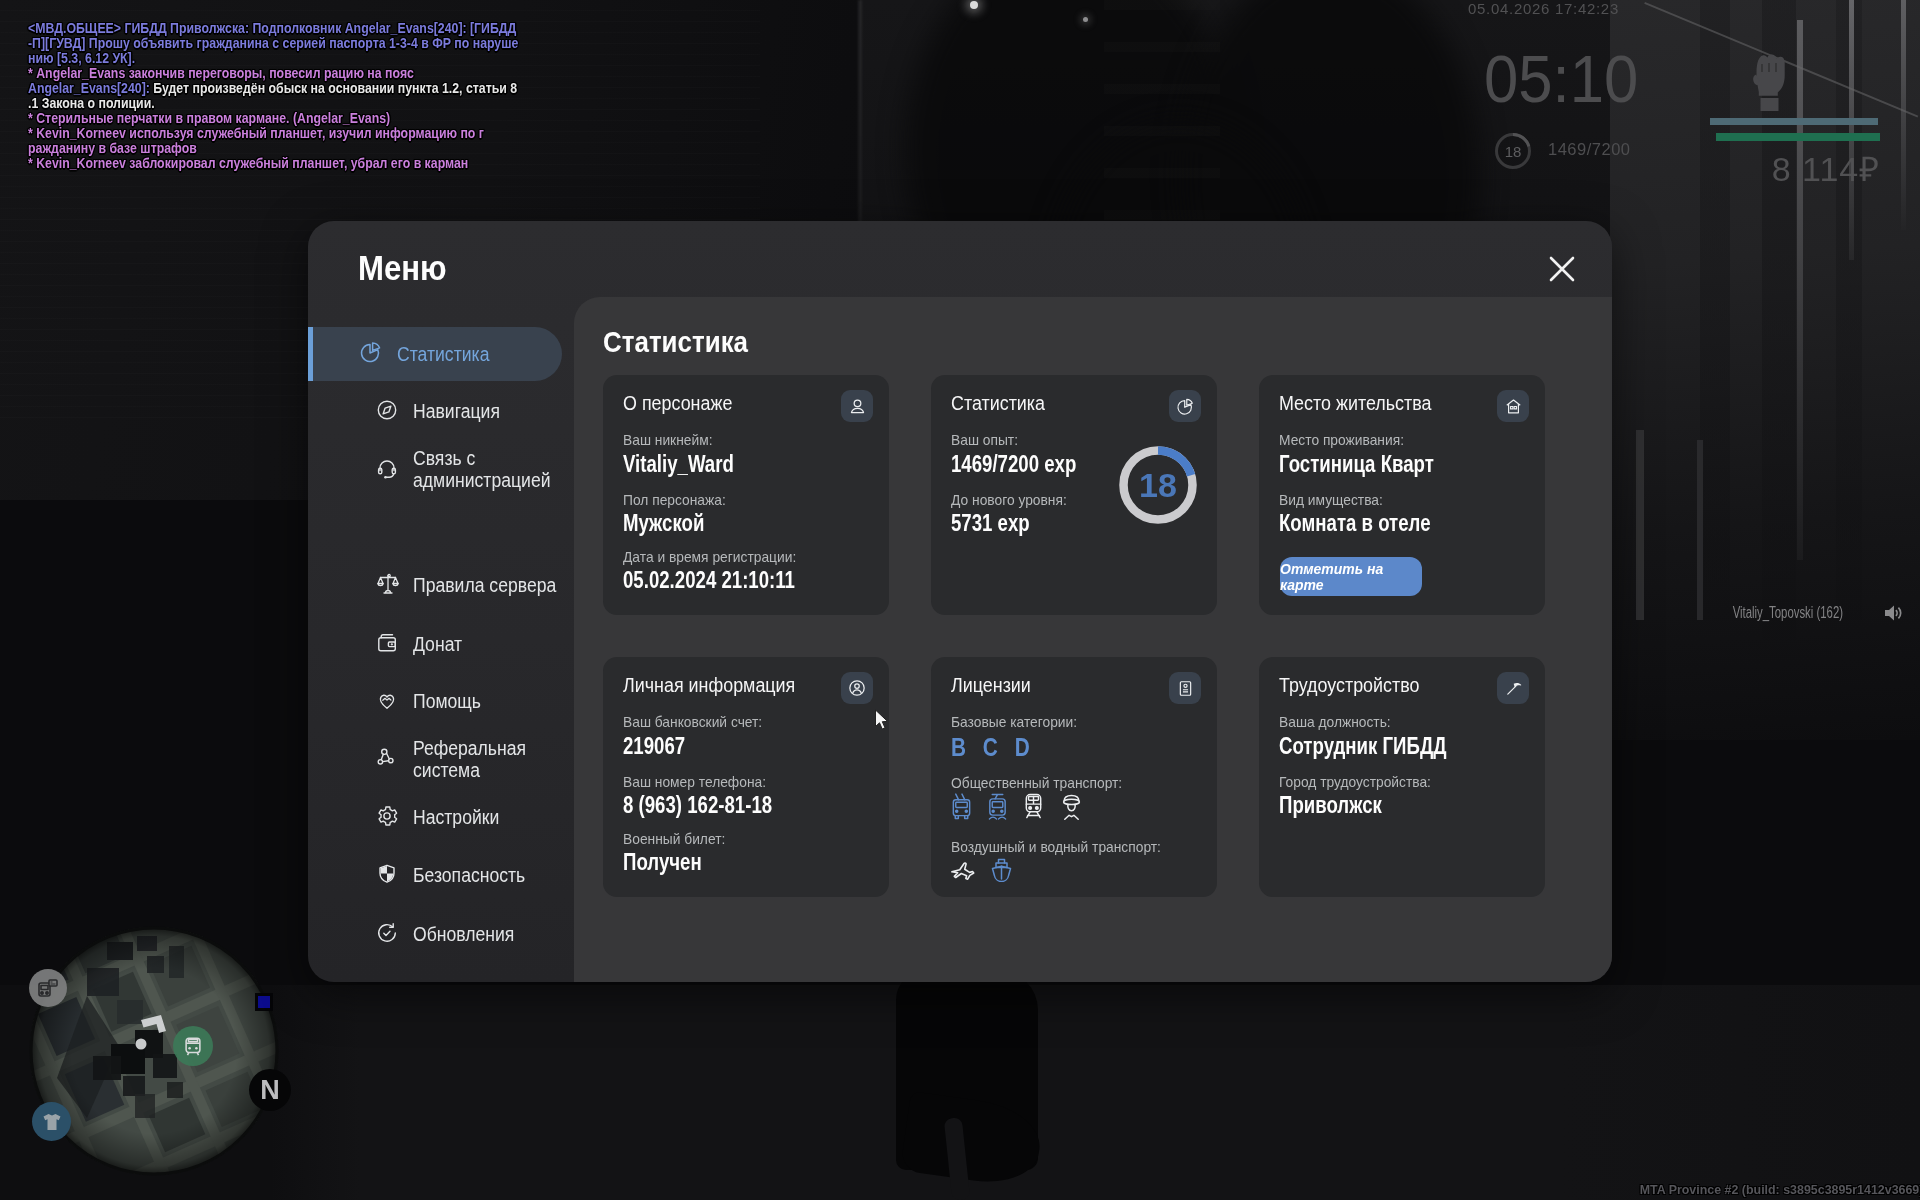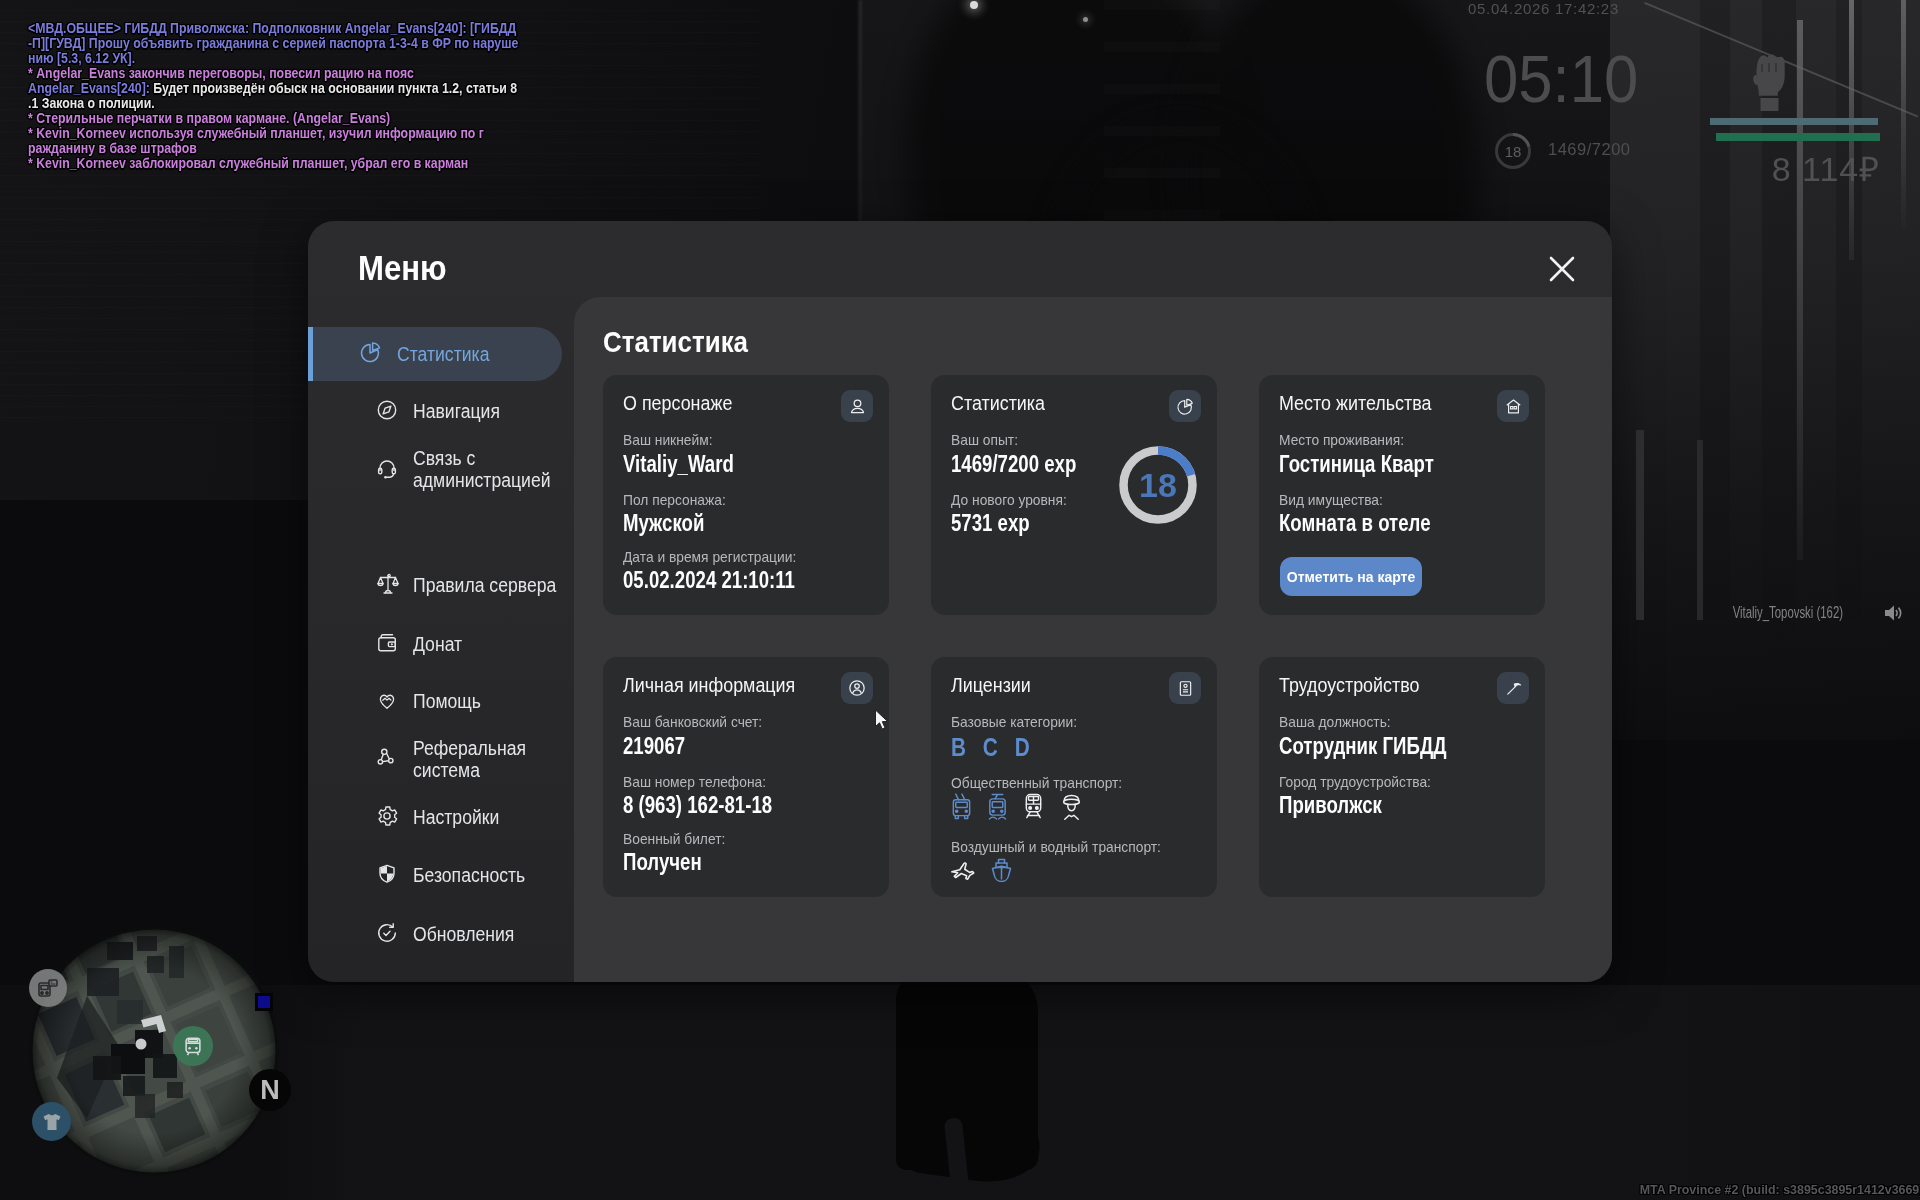--- a/index.html
+++ b/index.html
@@ -88,21 +88,21 @@
   .card .ct { position:absolute; left:20px; top:17px; font-size:20px; color:#f6f6f7;
     transform:scaleX(.895); transform-origin:0 0; }
   .chip { position:absolute; right:16px; top:15px; width:32px; height:32px;
     background:#39414c; border-radius:9px; display:flex; align-items:center; justify-content:center; }
   .lbl { position:absolute; left:20px; font-size:15px; color:#b6b9bb; transform:scaleX(.92); transform-origin:0 0; }
   .val { position:absolute; left:20px; font-size:23px; font-weight:bold; color:#fdfdfd;
     transform:scaleX(.81); transform-origin:0 0; }
 
   #mapbtn { position:absolute; left:21px; top:182px; width:142px; height:39px;
     background:#5c88ca; border-radius:12px; color:#fff; font-size:14px; font-weight:bold;
-    display:flex; align-items:center; justify-content:center; }
+    display:flex; align-items:center; justify-content:center;font-style:italic; }
 
   .bcd { position:absolute; left:20px; top:75px; font-size:26px; font-weight:bold; color:#5d8ccd;
     transform:scaleX(.8); transform-origin:0 0; }
   .bcd span { margin-right:21px; }
   .ticons { position:absolute; left:19px; display:flex; gap:13px; align-items:flex-end; }
 
   
   #minimap { position:absolute; left:29px; top:926px; width:250px; height:250px; }
   .mapicon { position:absolute; border-radius:50%; display:flex; align-items:center; justify-content:center; }
 

